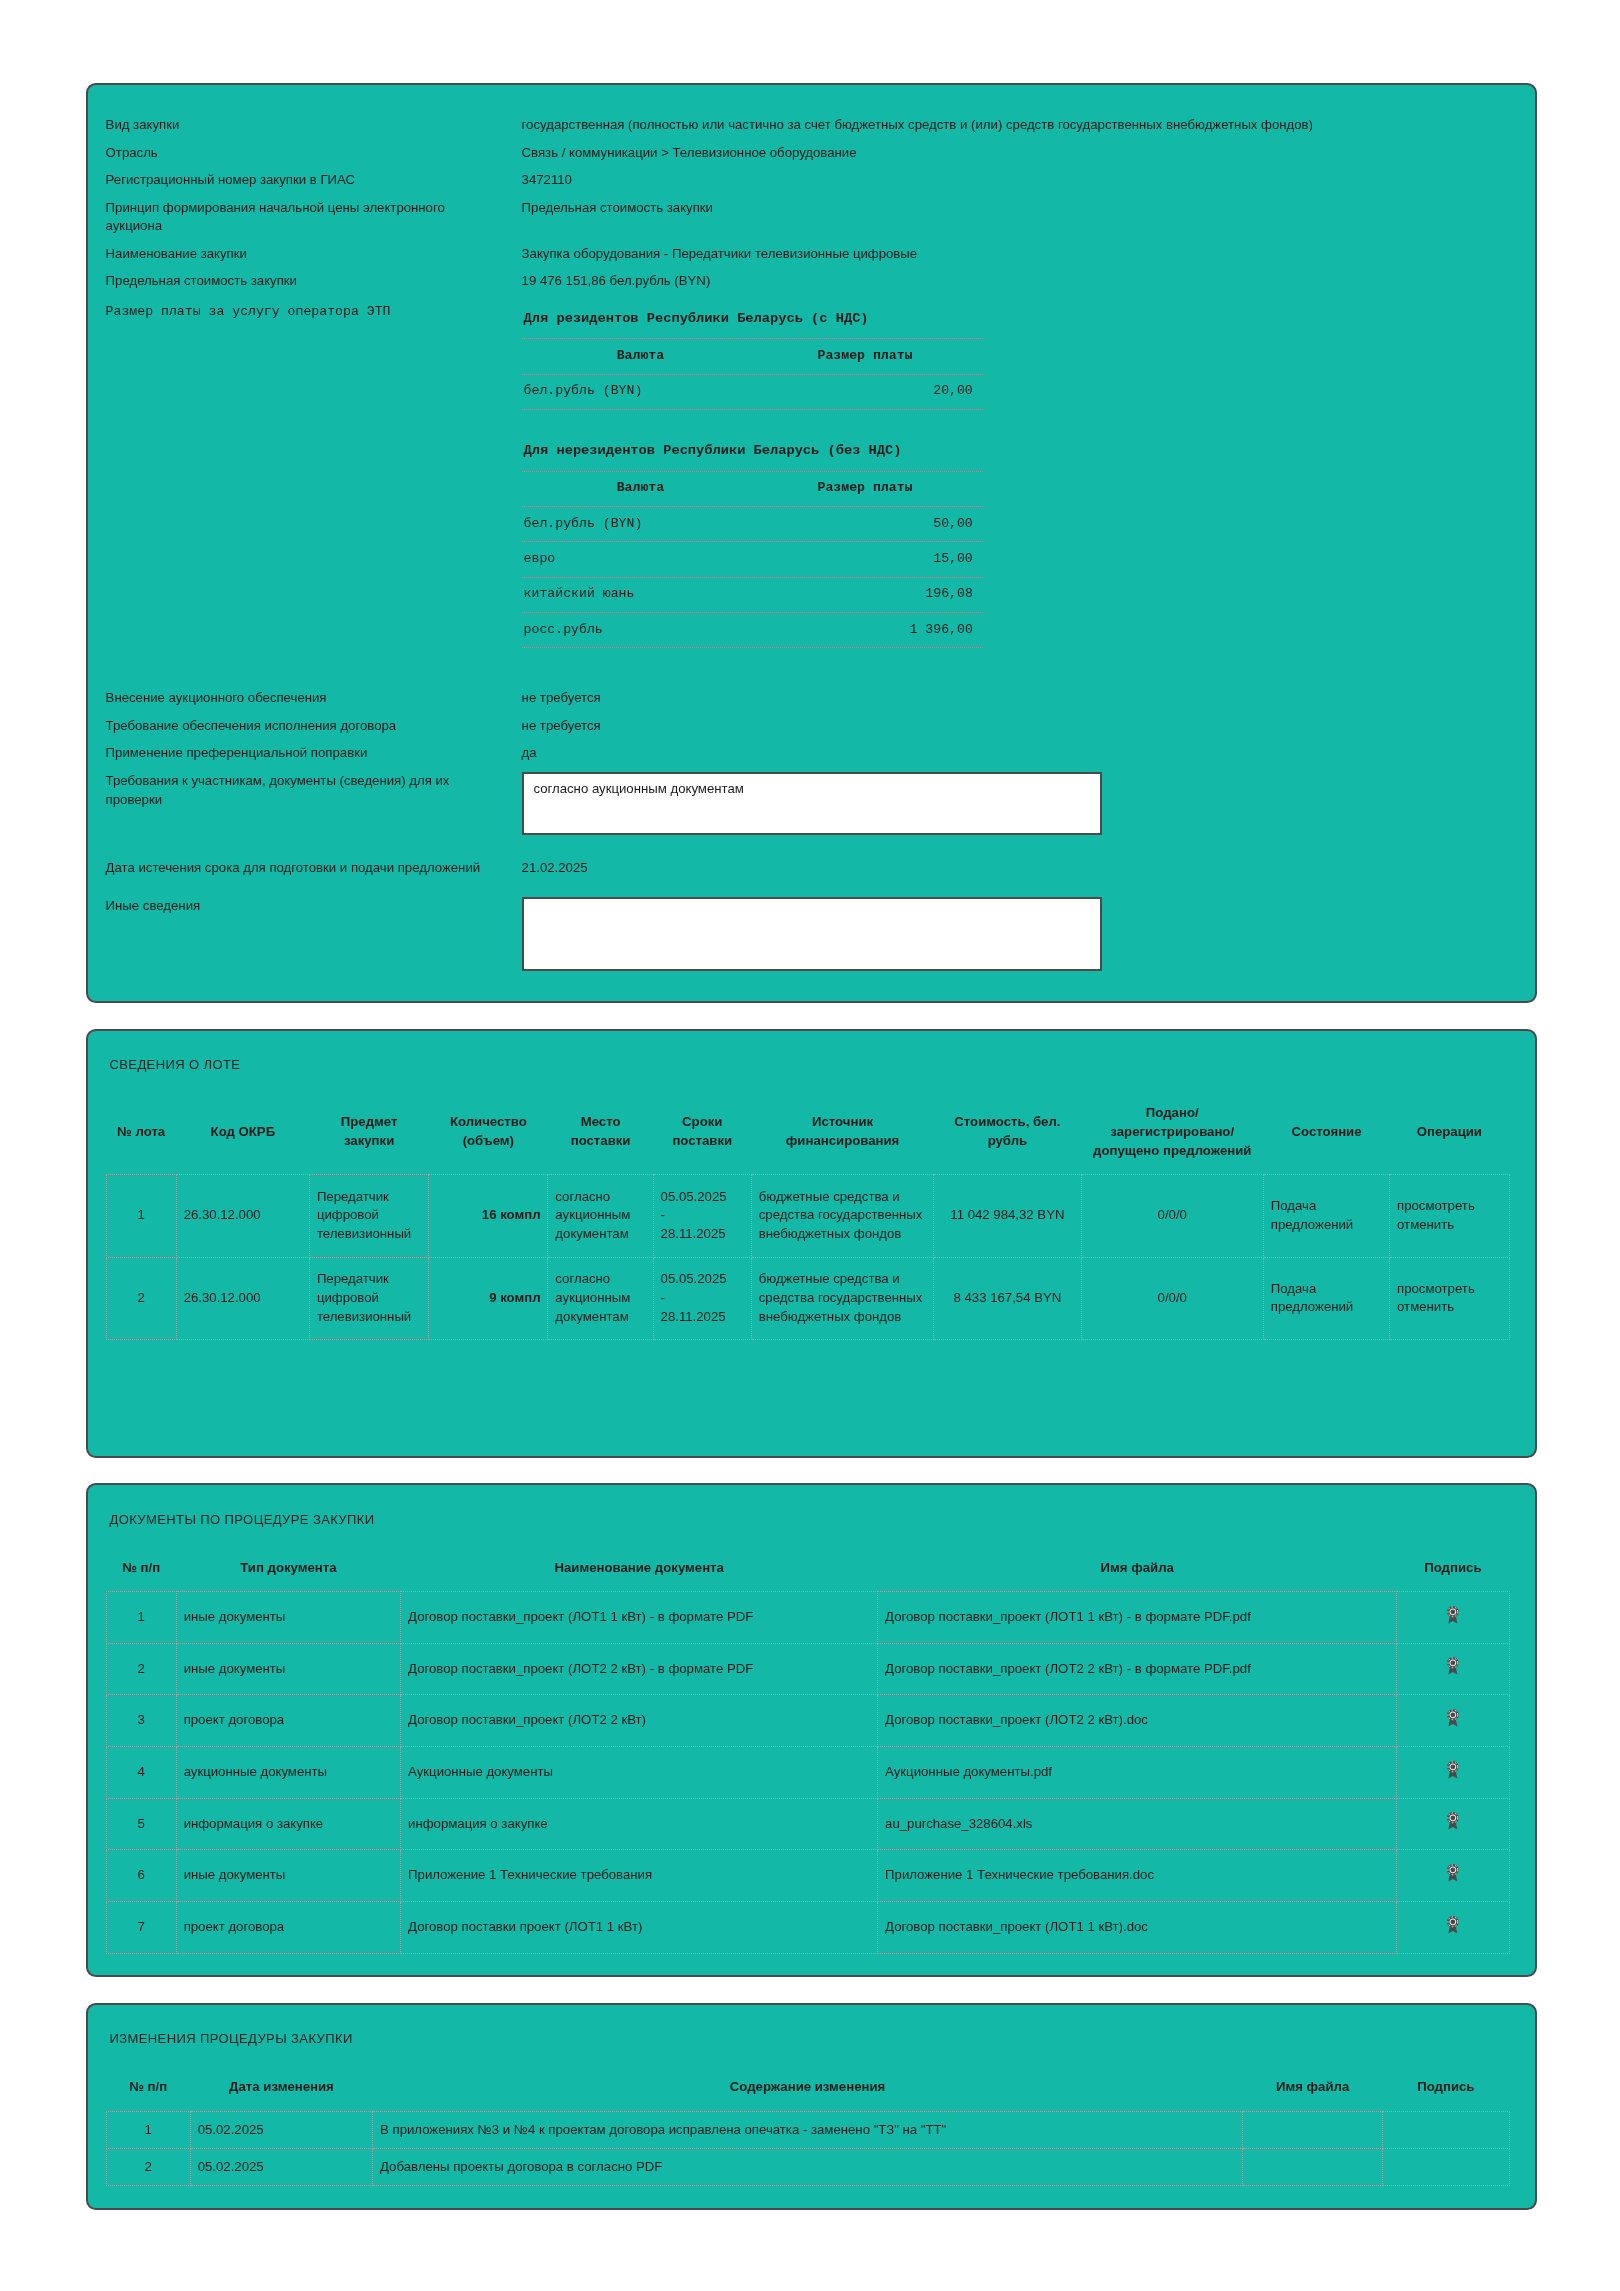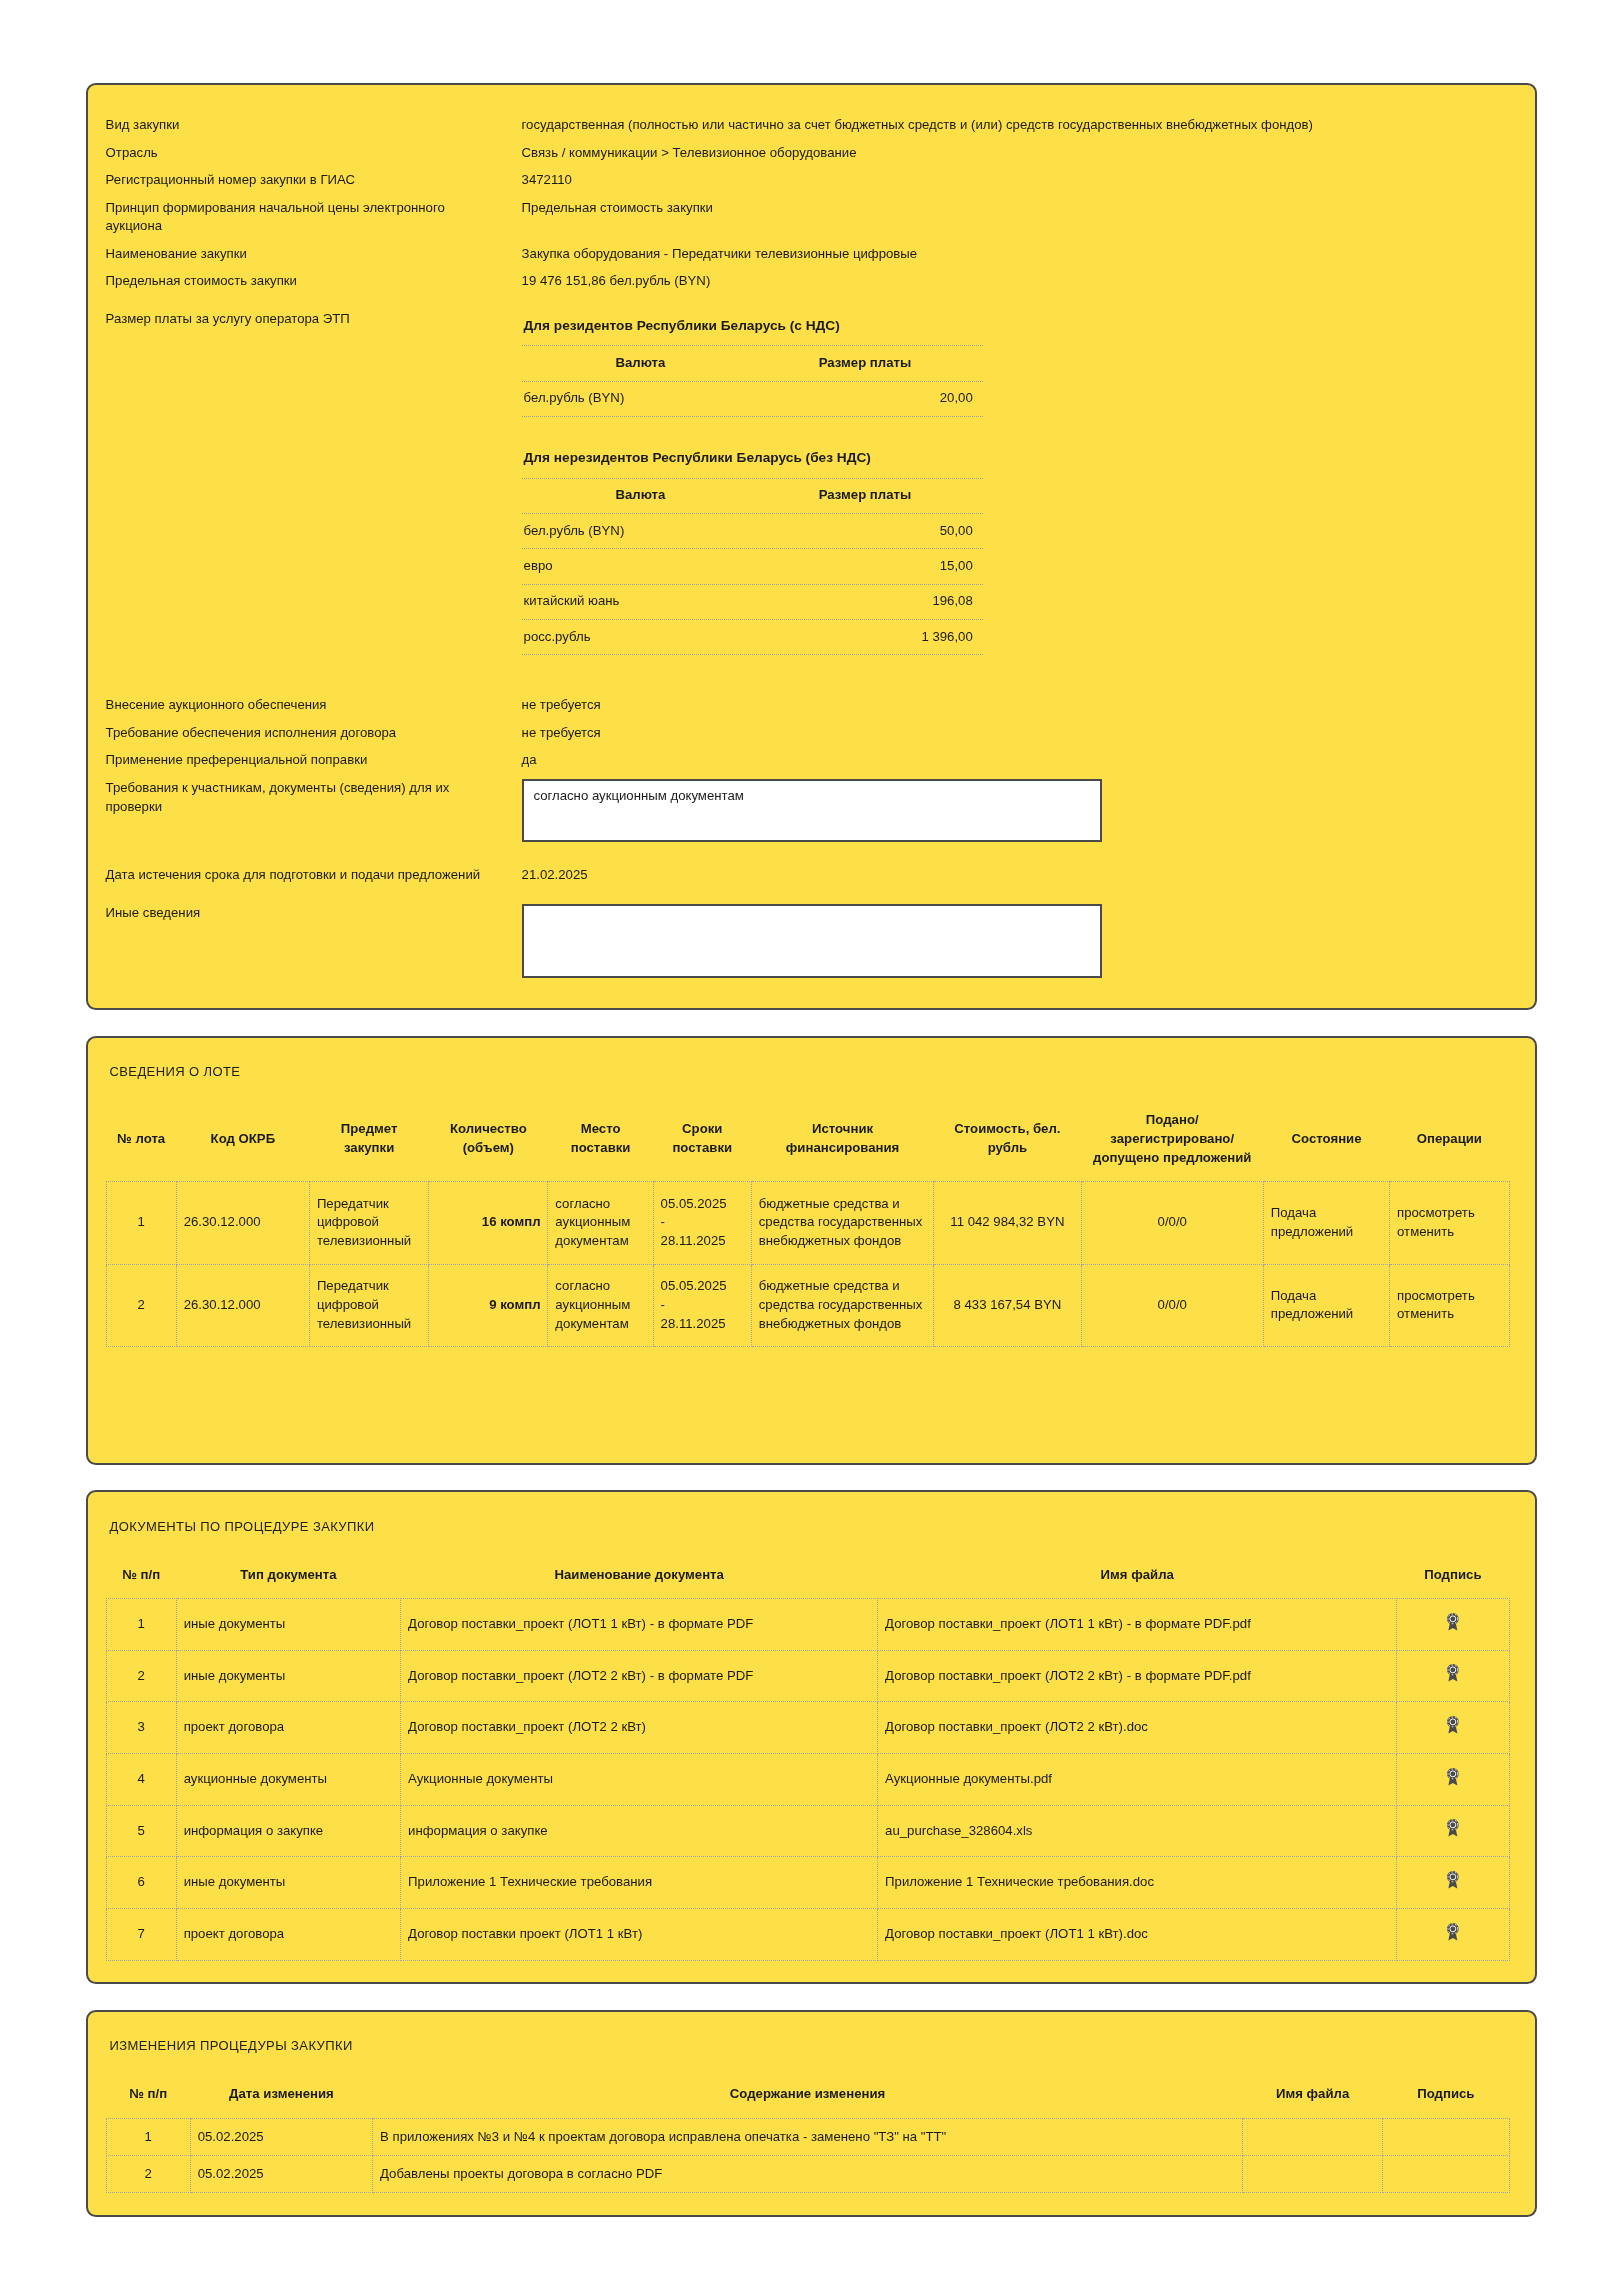--- a/index.html
+++ b/index.html
@@ -10,38 +10,38 @@
     color: #1b1b1b;
     font-size: 13.2px;
     line-height: 1.42;
   }
   .page { padding: 83px 83px 0 86px; }
 
   
   .box {
     border: 2px solid #4a4a4a;
     border-radius: 9.8px;
-    background: #fde047;
+    background: #14b8a6;
     padding: 23.5px 25.5px 21.6px 17.6px;
     margin-bottom: 25.5px;
   }
   .box-title {
     font-size: 13px;
     letter-spacing: 0.4px;
     color: #222;
     margin: 2px 0 19.6px 3.9px;
     font-weight: 400;
   }
 
   
   .info-box { min-height: 882px; padding-top: 31px; }
   .info-row { display: flex; margin-bottom: 8.8px; }
   .info-label { flex: 0 0 416px; padding-right: 17.6px; }
   .info-value { flex: 1; }
-  .fee-row { margin-top: 19px; margin-bottom: 15.7px; }
+  .fee-row { margin-top: 12px; margin-bottom: 15.7px; font-family: Liberation Mono, monospace; }
 
   .ctable { width: 461px; margin-bottom: 25.5px; }
   .ctable-title { font-weight: bold; font-size: 13.7px; padding: 5.9px 0 9.8px 2px; }
   .crow { display: flex; padding: 7.8px 9.8px 7.8px 2px; border-bottom: 1px dotted #9a9a9a; }
   .chead { border-top: 1px dotted #9a9a9a; font-weight: bold; text-align: center; }
   .ccur { flex: 0 0 52%; }
   .camt { flex: 1; }
   .crow:not(.chead) .camt { text-align: right; }
 
   .note-box {

